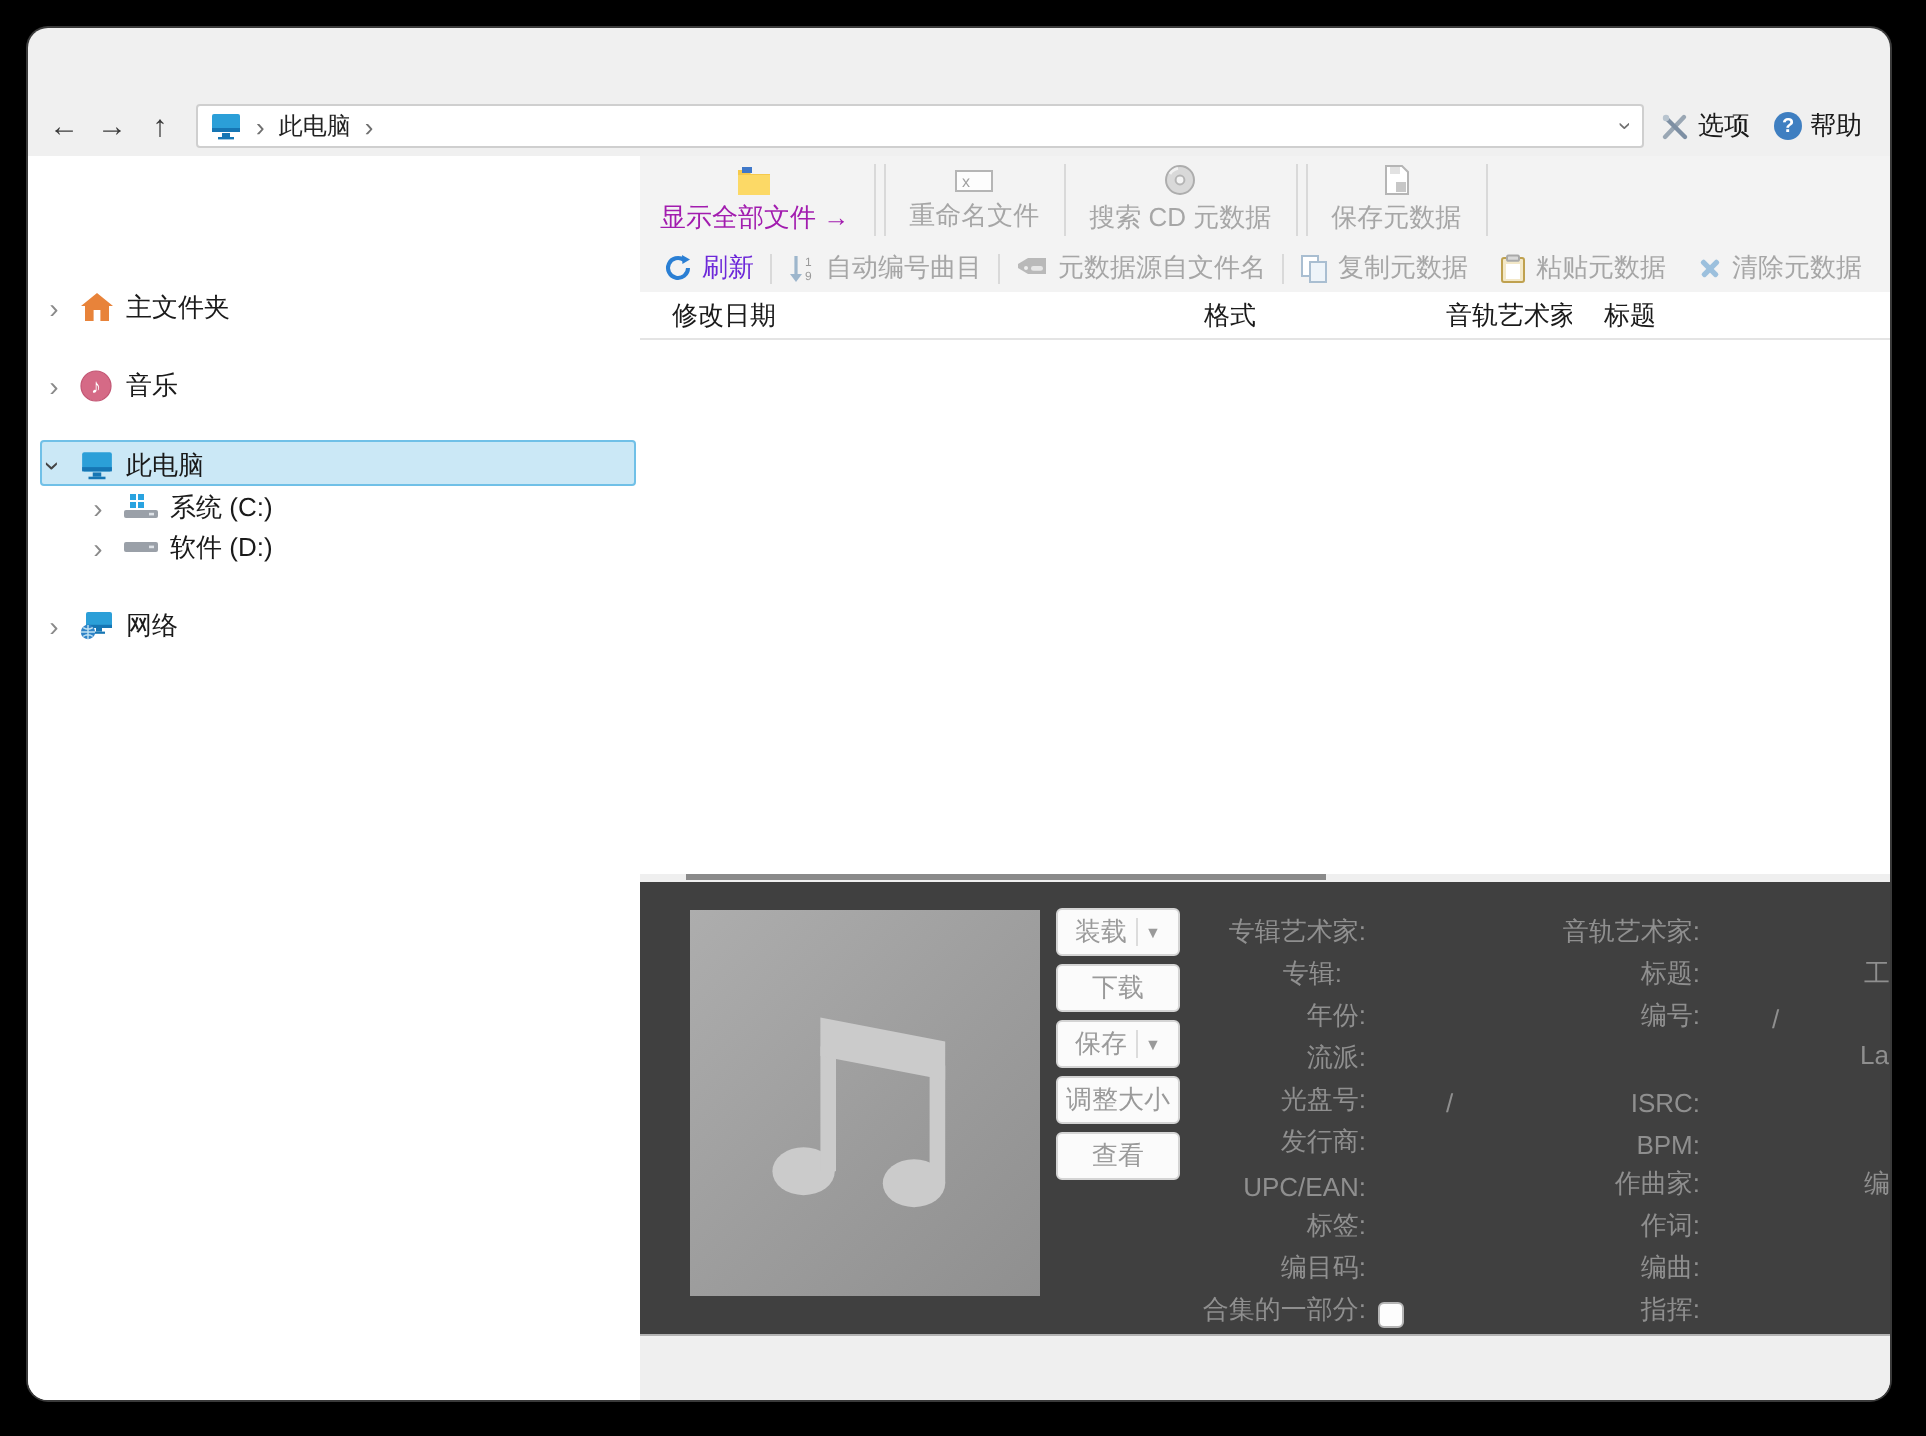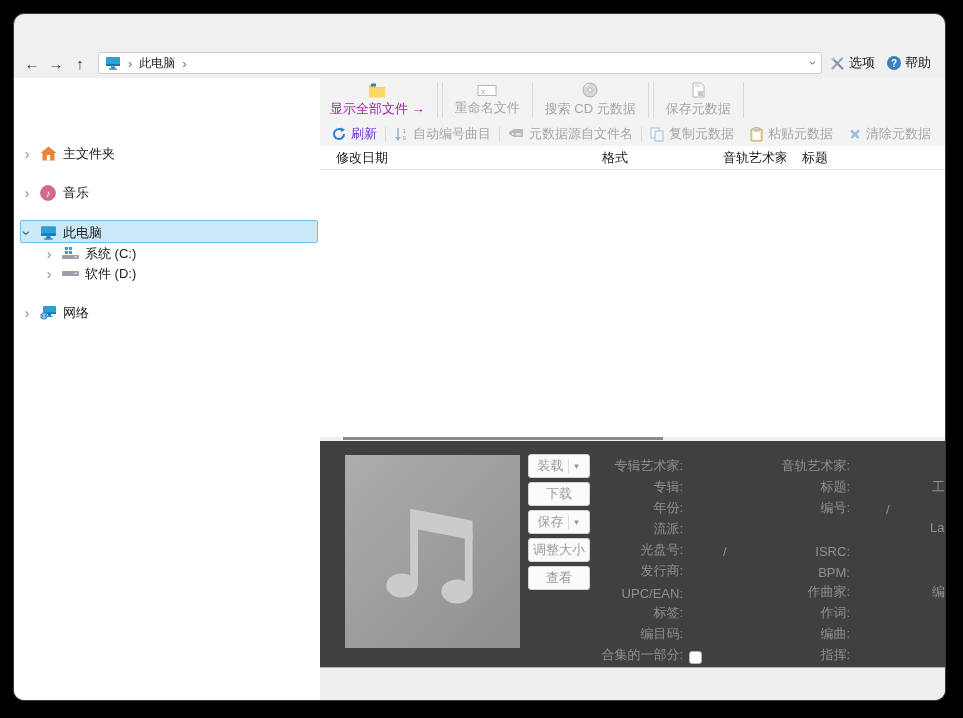--- a/index.html
+++ b/index.html
@@ -377,21 +377,21 @@
           <span>调整大小</span>
         </div>
         <div class="art-btn" style="top:125px">
           <span>查看</span>
         </div>
 
         <div class="form-row" style="left:240px; top:13px">
           <span class="f-label f-label-l">专辑艺术家:</span>
           <span></span>
         </div>
-        <div class="form-row" style="left:240px; top:34px">
+        <div class="form-row" style="left:228px; top:34px">
           <span class="f-label f-label-l">专辑:</span>
           <span></span>
         </div>
         <div class="form-row" style="left:240px; top:55px">
           <span class="f-label f-label-l">年份:</span>
           <span></span>
         </div>
         <div class="form-row" style="left:240px; top:76px">
           <span class="f-label f-label-l">流派:</span>
           <span></span>

